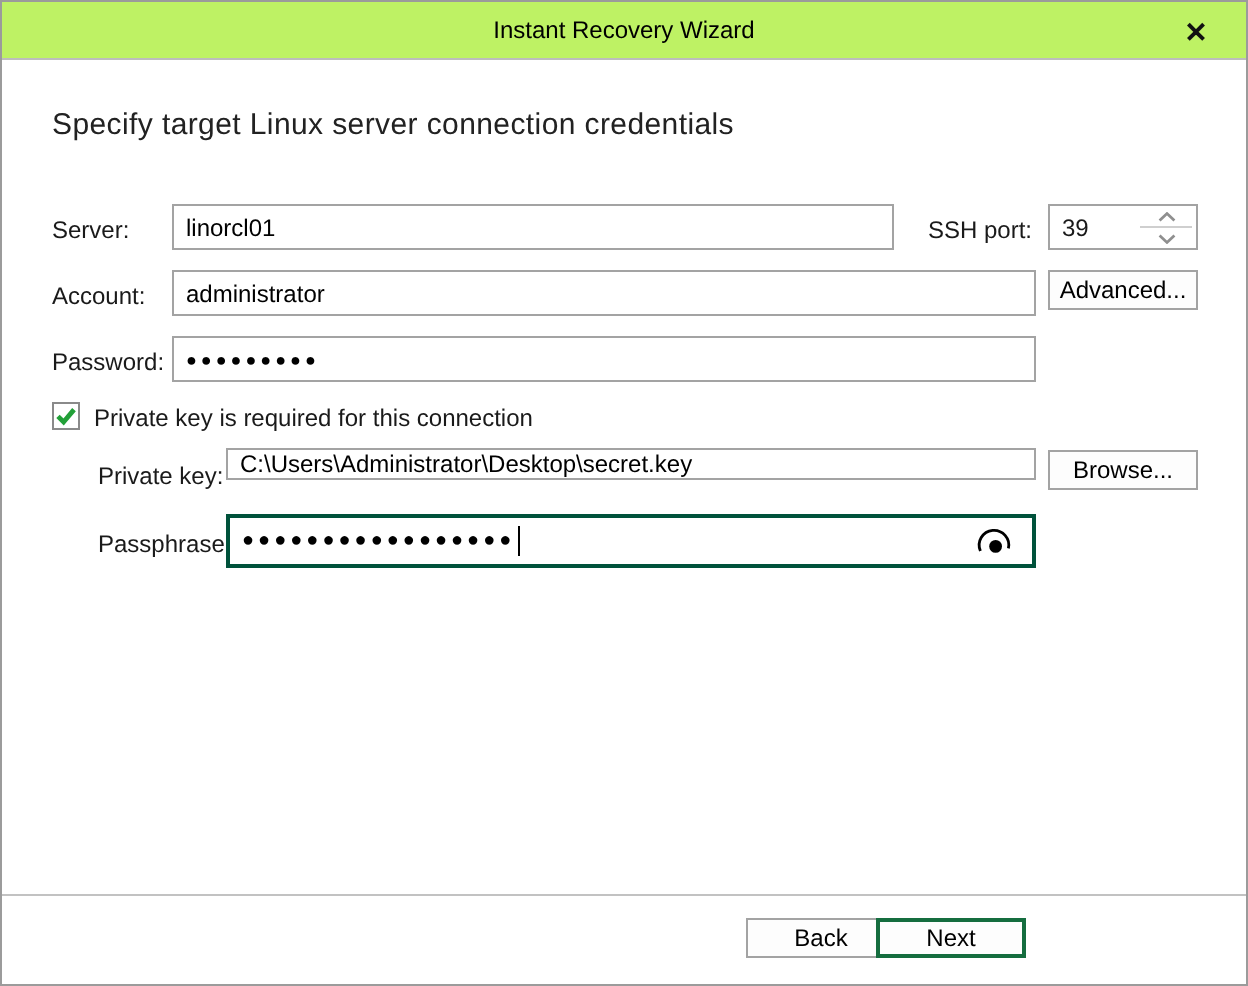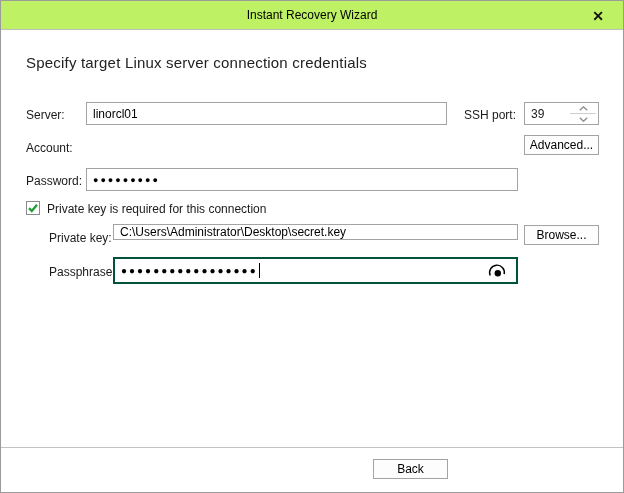--- a/index.html
+++ b/index.html
@@ -111,20 +111,21 @@
       <div class="spin-divider"></div>
       <div class="spin-arrow">
         <svg width="9" height="5" viewBox="0 0 9 5">
           <polyline points="0.8,0.7 4.5,4.2 8.2,0.7" fill="none" stroke="#8f8f8f" stroke-width="1.4"></polyline>
         </svg>
       </div>
     </div>
   </div>
 
   <div class="lbl" style="left:25px; top:140px;">Account:</div>
+  <input class="field" style="left: 85px; top: 134px; width: 432px;" value="administrator">
   <div class="btn" style="left:523px; top:134px;">
     <span>Advanced...</span>
   </div>
 
   <div class="lbl" style="left:25px; top:173px;">Password:</div>
   <div class="field dots-field" style="left:85px; top:167px; width:432px;">
     <span>●●●●●●●●●</span>
   </div>
 
   <div class="checkbox">
@@ -149,17 +150,20 @@
         <path d="M3.2 12.5 A 7.4 7.4 0 1 1 17.2 11.2" fill="none" stroke="#000" stroke-width="1.4"></path>
         <circle cx="10.8" cy="10.2" r="3.2" fill="#000"></circle>
       </svg>
     </span>
   </div>
 
   <div class="separator"></div>
   <div class="btn" style="left:372px; top:458px;">
     <span>Back</span>
   </div>
+  <div class="btn primary" style="left:437px; top:458px;">
+    <span>Next</span>
+  </div>
   <div class="btn" style="left:525px; top:458px;margin-top:36px;">
     <span>Cancel</span>
   </div>
 
 </div>
 
 </body></html>

